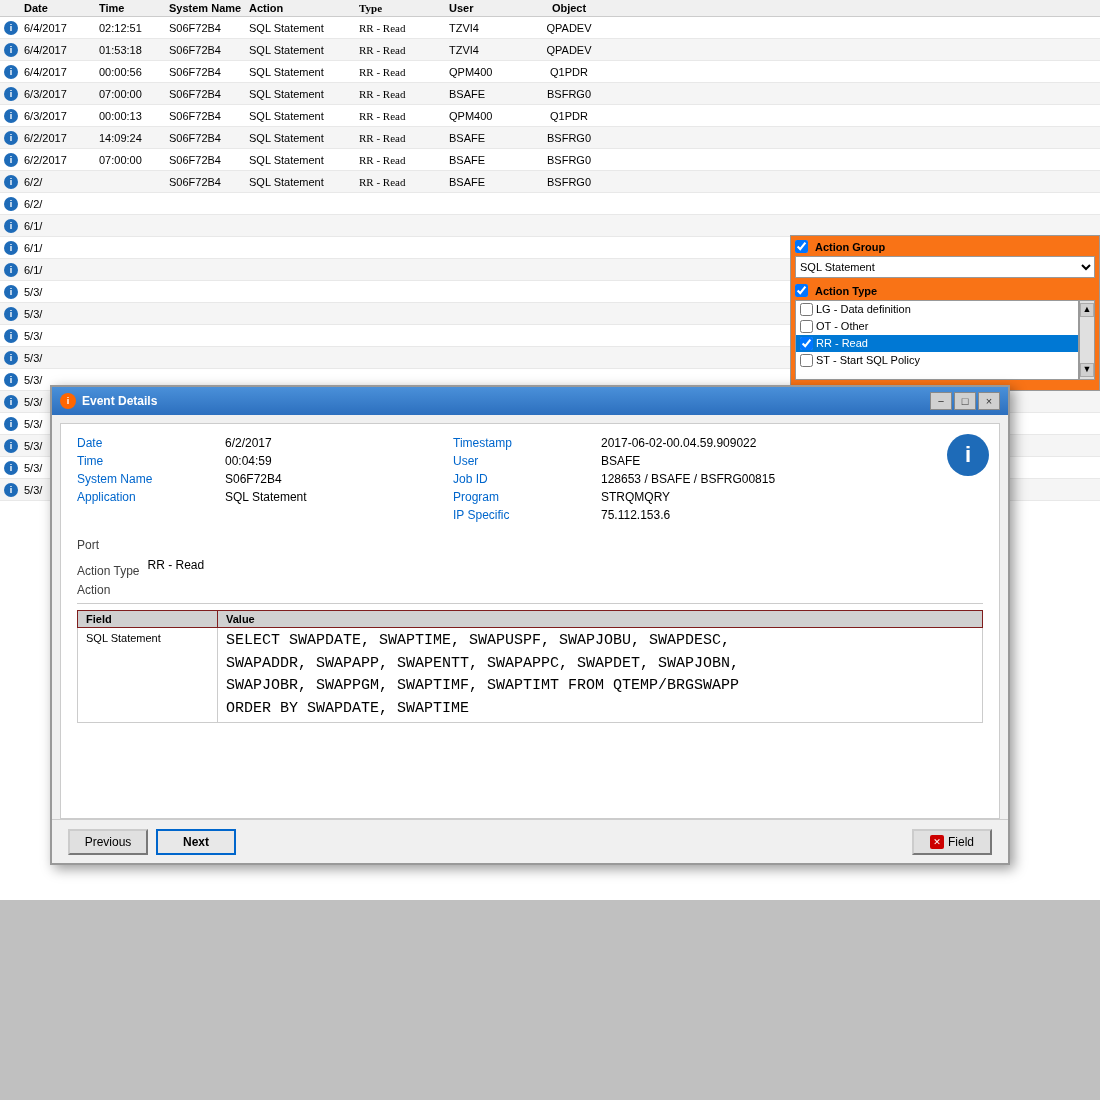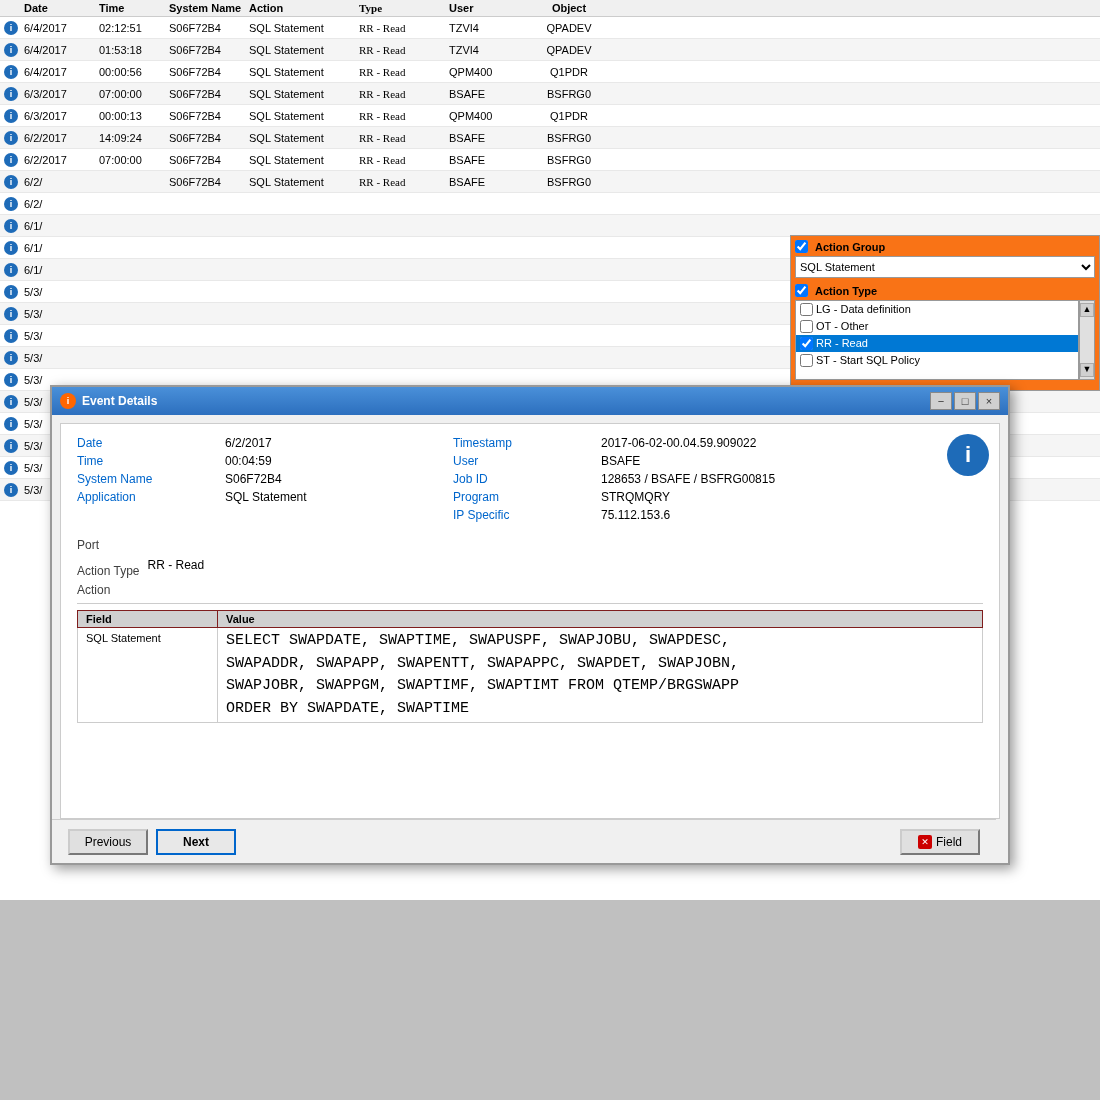--- a/index.html
+++ b/index.html
@@ -243,21 +243,21 @@
       font-family: 'Courier New', monospace;
       font-size: 15px;
       line-height: 1.5;
     }
 
     
     .dialog-footer {
       position: absolute;
       bottom: 0;
       left: 0;
-      right: 12px;
+      right: 0;
       height: 44px;
       background: #f0f0f0;
       border-top: 1px solid #ccc;
       display: flex;
       align-items: center;
       padding: 0 16px;
       gap: 8px;
     }
 
     .btn {

